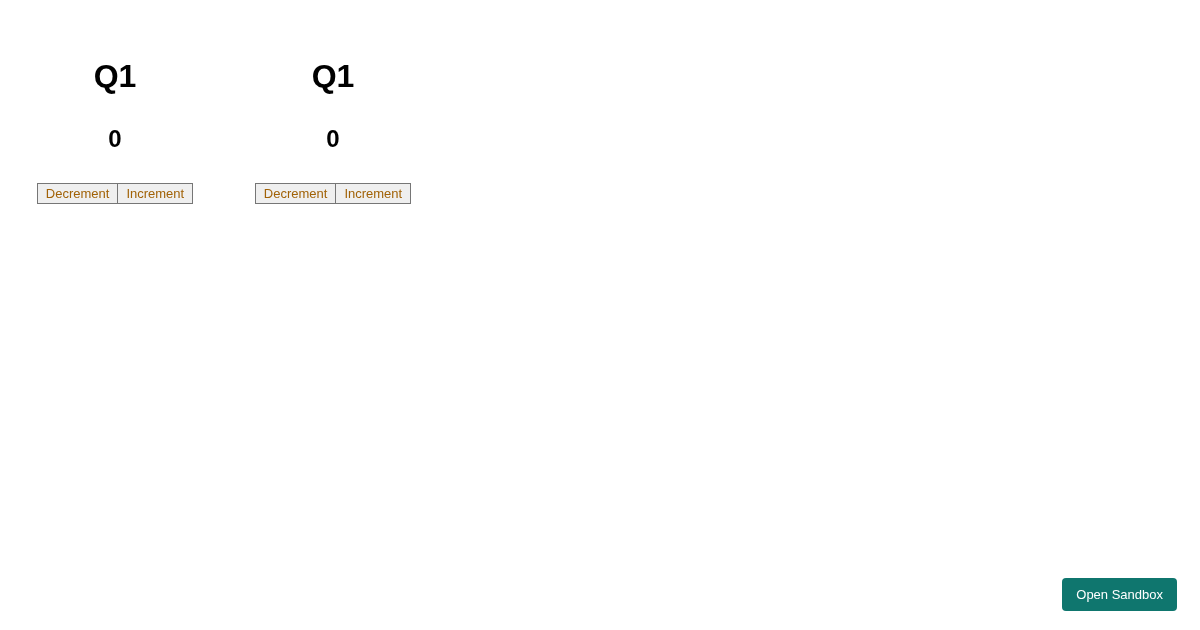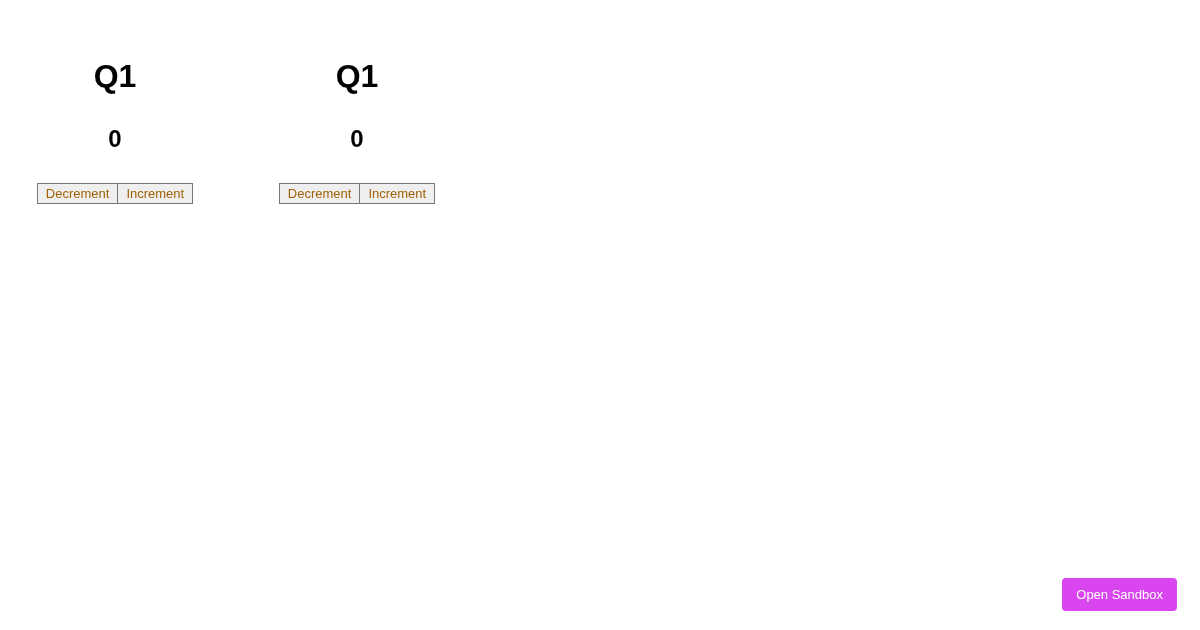--- a/index.html
+++ b/index.html
@@ -9,21 +9,21 @@
     }
     body {
       font-family: -apple-system, BlinkMacSystemFont, "Segoe UI", Helvetica, Arial, sans-serif;
       background: #ffffff;
       width: 1200px;
       height: 630px;
       position: relative;
     }
     .counters {
       display: flex;
-      gap: 92px;
+      gap: 68px;
       padding-top: 58px;
       padding-left: 40px;
     }
     .counter {
       display: flex;
       flex-direction: column;
       align-items: center;
       width: 150px;
     }
     .counter-title {
@@ -50,21 +50,21 @@
       cursor: pointer;
       color: #a16207;
     }
     .counter-button + .counter-button {
       margin-left: -1px;
     }
     .open-sandbox {
       position: absolute;
       right: 23px;
       bottom: 19px;
-      background: #d946ef;
+      background: #0f766e;
       color: #ffffff;
       border: none;
       border-radius: 4px;
       padding: 9px 14px;
       font-size: 13px;
       font-family: inherit;
       cursor: pointer;
     }
   </style>
 </head>

